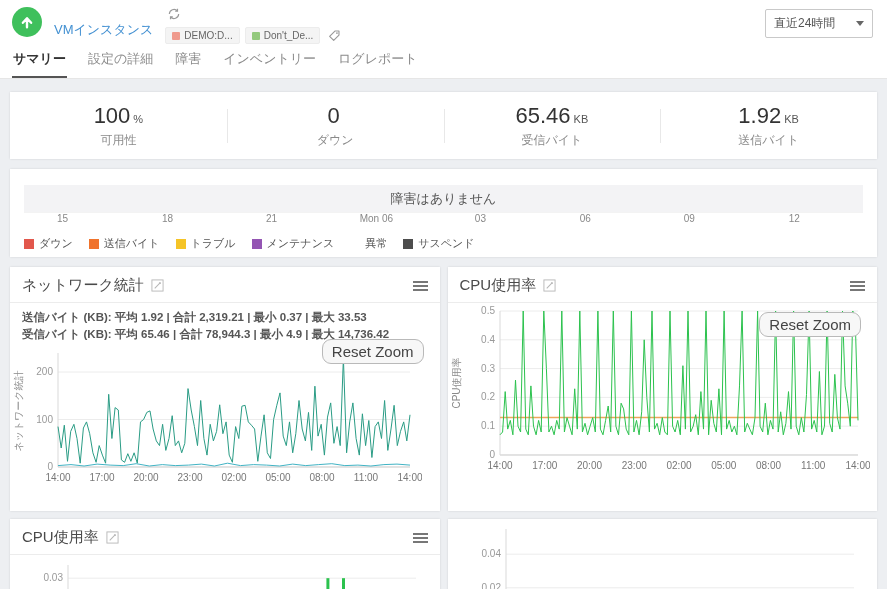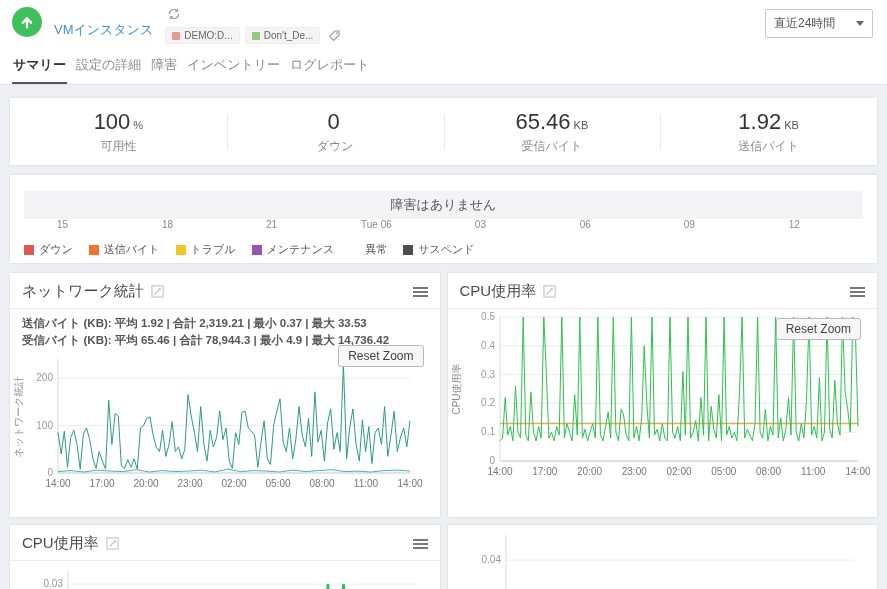--- a/index.html
+++ b/index.html
@@ -15,21 +15,21 @@
   .refresh { margin:0 0 2px 2px; }
   .tags-row { display:flex; align-items:center; gap:5px; }
   .tag-pill { display:flex; align-items:center; gap:4px; background:#f4f4f4;
     border:1px solid #ececec; border-radius:2px; padding:2px 6px; font-size:10px; color:#666; }
   .tag-sq { width:8px; height:8px; border-radius:1px; display:inline-block; }
   .timeframe { position:absolute; right:2px; top:2px; width:108px; border:1px solid #c9c9c9;
     border-radius:2px; padding:5px 8px; font-size:12px; color:#555; display:flex;
     align-items:center; justify-content:space-between; background:#fff; cursor:pointer; }
   .caret-down { width:0; height:0; border-left:4px solid transparent;
     border-right:4px solid transparent; border-top:5px solid #666; }
-  .tabs { display:flex; gap:8px; margin-top:6px; }
+  .tabs { display:flex; gap:20px; }
   .tab { font-size:13px; color:#8b8b8b; padding:6px 1px 8px; cursor:pointer; }
   .tab.active { color:#333; font-weight:bold; border-bottom:2px solid #555; }
   
   .stats-card { margin:13px 10px 0; background:#fff; height:67px; display:flex;
     align-items:center; box-shadow:0 0 2px rgba(0,0,0,.12); }
   .stat { flex:1; text-align:center; position:relative; }
   .stat:not(:first-child)::before { content:''; position:absolute; left:0; top:6px;
     bottom:6px; width:1px; background:#e8e8e8; }
   .stat-value { font-size:22px; color:#333; }
   .stat-unit { font-size:11px; color:#555; margin-left:3px; }
@@ -54,22 +54,22 @@
   .card.r2 { height:220px; }
   .card-head { display:flex; align-items:center; padding:9px 12px 7px; border-bottom:1px solid #ececec; }
   .card-title { font-size:15px; color:#4a4a4a; }
   .chart-edit { margin-left:7px; cursor:pointer; display:inline-flex; }
   .menu-icon { margin-left:auto; cursor:pointer; display:flex; flex-direction:column; gap:2px; }
   .menu-icon i { width:15px; height:2px; background:#777; display:block; }
   .stats-lines { padding:6px 12px 1px; font-size:11.5px; font-weight:bold; color:#555; line-height:1.5; }
   .chart-wrap { position:relative; padding:2px 4px 0 14px; }
   .ylab { position:absolute; left:9px; top:46%; transform:translate(-50%,-50%) rotate(-90deg);
     font-size:10px; color:#8a8a8a; white-space:nowrap; }
-  .reset-zoom { position:absolute; right:16px; font-size:12px; color:#444; background:#f7f7f7;
-    border:1px solid #b9b9b9; border-radius:3px; padding:3px 9px; cursor:pointer;text-align:right; }
+  .reset-zoom { position:absolute; right:16px; font-size:15px; color:#444; background:#f7f7f7;
+    border:1px solid #b9b9b9; border-radius:9px; padding:3px 9px; cursor:pointer;text-align:right; }
   .rz-net { top:72px; }
   .rz-cpu { top:45px; }
 </style>
 </head>
 <body>
 
 <div class="header">
   <div class="header-row">
     <div class="status-circle">
       <svg width="18" height="18" viewBox="0 0 24 24">
@@ -135,21 +135,21 @@
     <div class="stat-label">送信バイト</div>
   </div>
 </div>
 
 <div class="tl-card">
   <div class="tl-strip">障害はありません</div>
   <div class="tl-axis">
     <span style="left:4.6%">15</span>
     <span style="left:17.1%">18</span>
     <span style="left:29.5%">21</span>
-    <span style="left:42%">Tue 06</span>
+    <span style="left:42%">Mon 06</span>
     <span style="left:54.4%">03</span>
     <span style="left:66.9%">06</span>
     <span style="left:79.3%">09</span>
     <span style="left:91.8%">12</span>
   </div>
   <div class="tl-legend">
     <span class="lg-item">
         <span class="lg-sq" style="background: rgb(226, 87, 76);"></span>
         <span>ダウン</span>
       </span>

